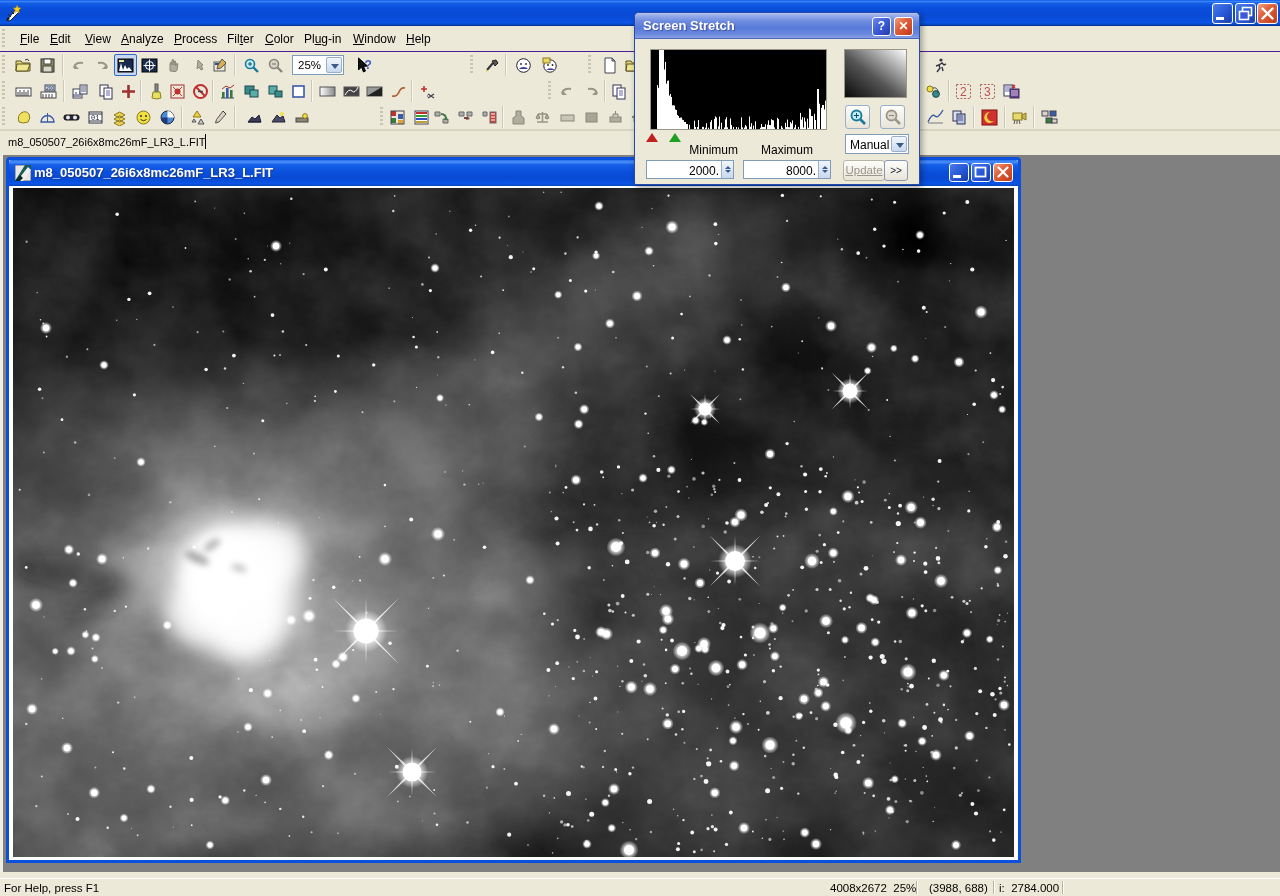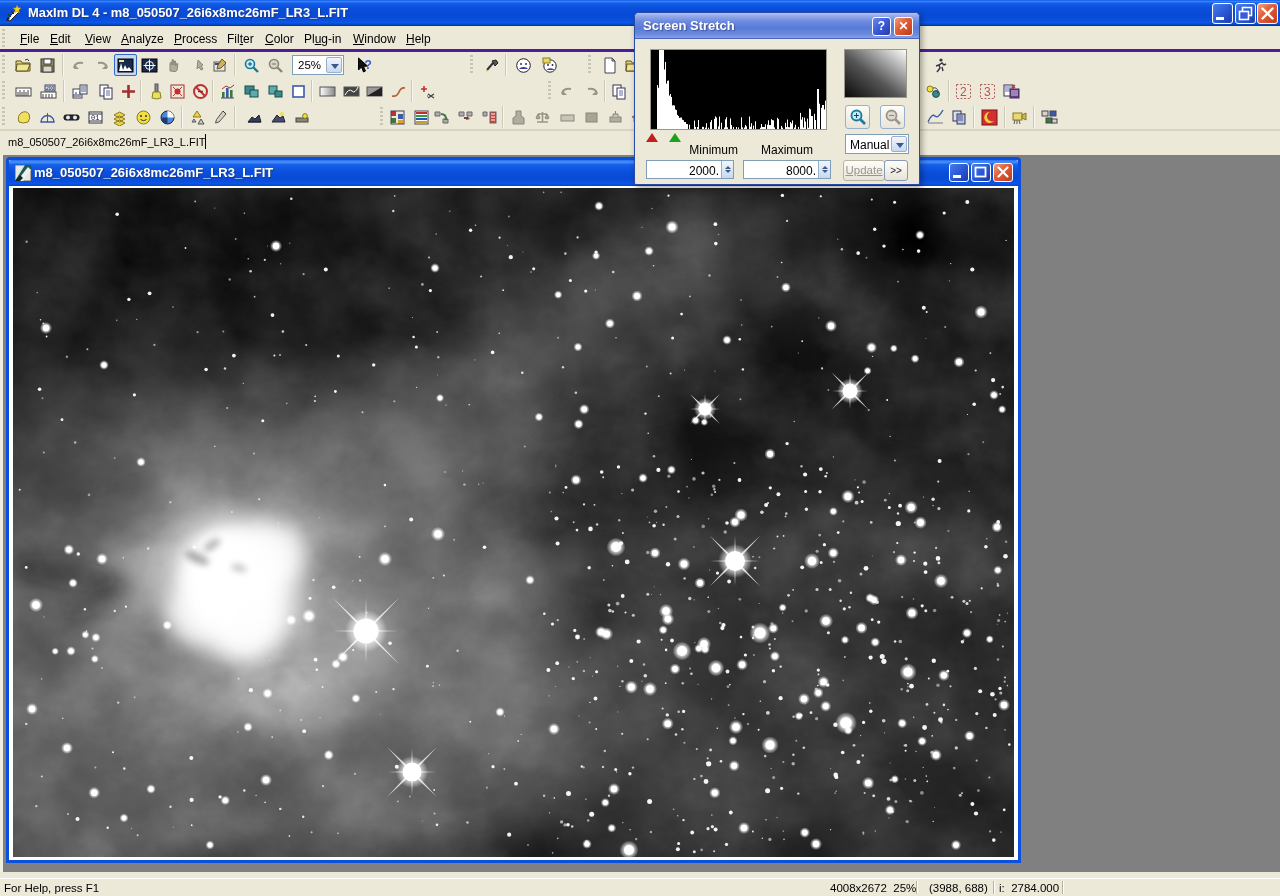--- a/index.html
+++ b/index.html
@@ -6,21 +6,21 @@
 #titlebar { position:absolute; left:0; top:0; width:1280px; height:26px;
   background:linear-gradient(180deg,#0c59ee 0%,#3a84f2 6%,#1660e8 12%,#0a50dd 30%,#084ad4 60%,#0a50e0 82%,#0c56ea 90%,#0646b4 100%);
   border-bottom:1px solid #06369c; }
 #titlebar .txt { position:absolute; left:28px; top:5px; color:#fff; font-size:12.9px; font-weight:bold;
   text-shadow:1px 1px 1px #1a3a8a; white-space:nowrap; }
 .capbtn { position:absolute; top:3px; width:21px; height:21px; border-radius:3px;
   border:1px solid #fff; color:#fff; font-size:12px; font-weight:bold; text-align:center; line-height:19px;
   background:linear-gradient(135deg,#4a7ae8 0%,#2a5ad8 50%,#1a3aa8 100%); box-shadow:inset 0 0 2px #fff3;}
 .capbtn.close { background:linear-gradient(135deg,#f0a080 0%,#e0603a 40%,#c03a18 100%); }
 #menubar { position:absolute; left:0; top:26px; width:1280px; height:26px; background:#ece9d8;
-  border-bottom:3px solid #4c1d95; font-size:12px; color:#000; }
+  border-bottom:1px solid #4c1d95; font-size:12px; color:#000; }
 .mitem { position:absolute; top:6px; }
 .mitem u { text-decoration:underline; text-underline-offset:1px; }
 .tbrow { position:absolute; left:0; width:1280px; background:#ece9d8; }
 #tb1 { top:52px; height:26px; }
 #tb2 { top:78px; height:26px; }
 #tb3 { top:104px; height:26px; border-bottom:1px solid #d8d4c2;}
 .tbtn { position:absolute; top:2px; width:23px; height:22px; display:inline-flex; align-items:center; justify-content:center; }
 .tbtn.on { border:1px solid #316ac5; background:#c9d8f2; border-radius:2px; }
 .tsep { position:absolute; top:2px; width:2px; border-left:1px solid #cdc9b8; border-right:1px solid #f8f6ee; }
 .tgrip { position:absolute; top:3px; width:3px; height:20px;
@@ -91,21 +91,20 @@
 </style></head>
 <body>
 
 <div id="titlebar">
     <svg width="18" height="18" viewBox="0 0 18 18" style="position:absolute;left:5px;top:4px">
 <path d="M2 16 L12 4 L15 7 L5 17 Z" fill="#fff" stroke="#222" stroke-width="1"></path>
 <path d="M1 17 l4-2 -2-2Z" fill="#111"></path>
 <path d="M12 1 l1.2 2.6 2.8 .4 -2 2 .4 2.8 -2.4-1.4 -2.4 1.2 .6-2.6 -2-2 2.8-.2Z" fill="#f8d020" stroke="#a07a10" stroke-width="0.5"></path>
 <path d="M3 10 l3 3 M6 7 l3 3" stroke="#222"></path>
 </svg>
-<span class="txt">MaxIm DL 4 - m8_050507_26i6x8mc26mF_LR3_L.FIT</span>
 <span class="capbtn" style="right:47px"><svg width="19" height="19">
         <rect x="3" y="13" width="8" height="3" fill="#fff"></rect>
       </svg></span>
 <span class="capbtn" style="right:24px"><svg width="19" height="19">
         <rect x="6.5" y="3.5" width="9" height="8" fill="none" stroke="#fff" stroke-width="1.6"></rect>
         <rect x="3.5" y="7.5" width="9" height="8" fill="#3a5ad8" stroke="#fff" stroke-width="1.6"></rect>
       </svg></span>
 <span class="capbtn close" style="right:2px"><svg width="19" height="19">
         <path d="M4.5 4.5 L14.5 14.5 M14.5 4.5 L4.5 14.5" stroke="#fff" stroke-width="2.4" stroke-linecap="round"></path>
       </svg></span>

